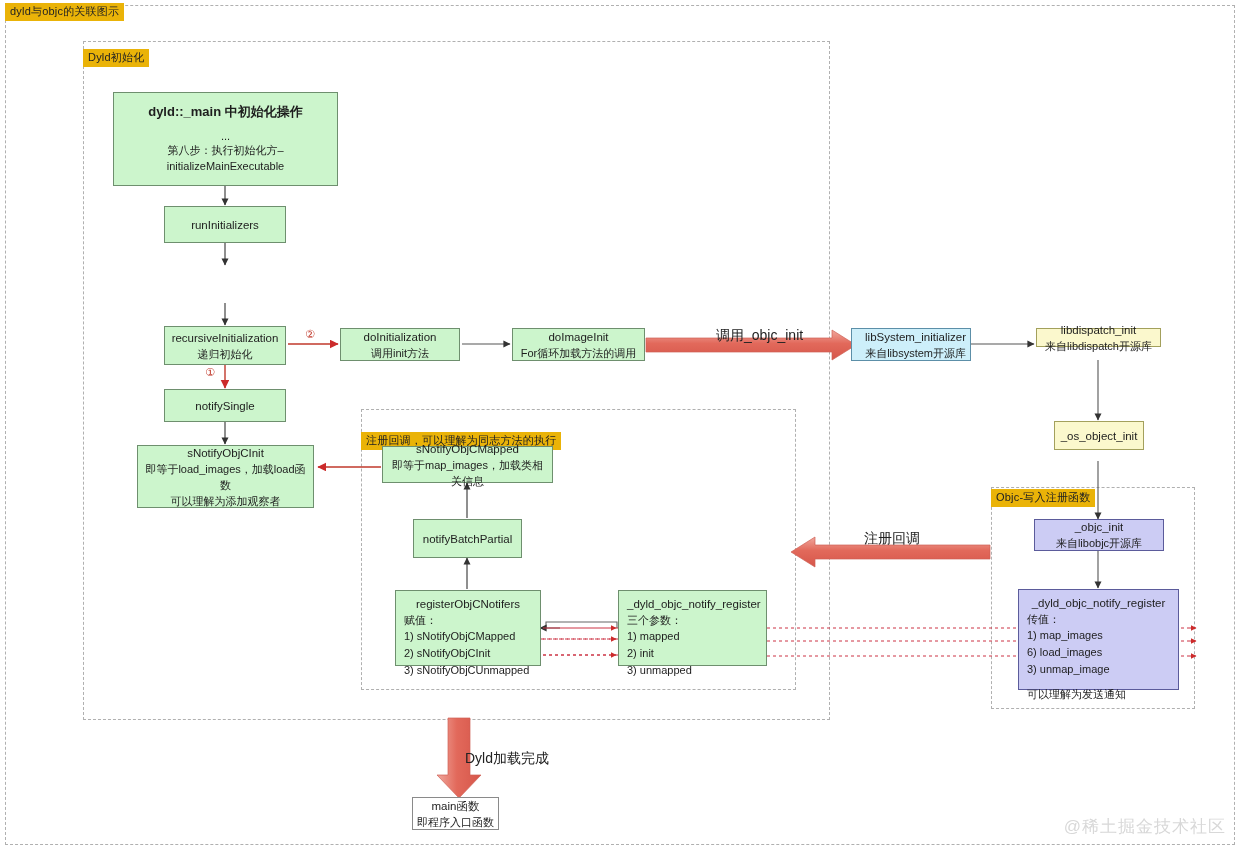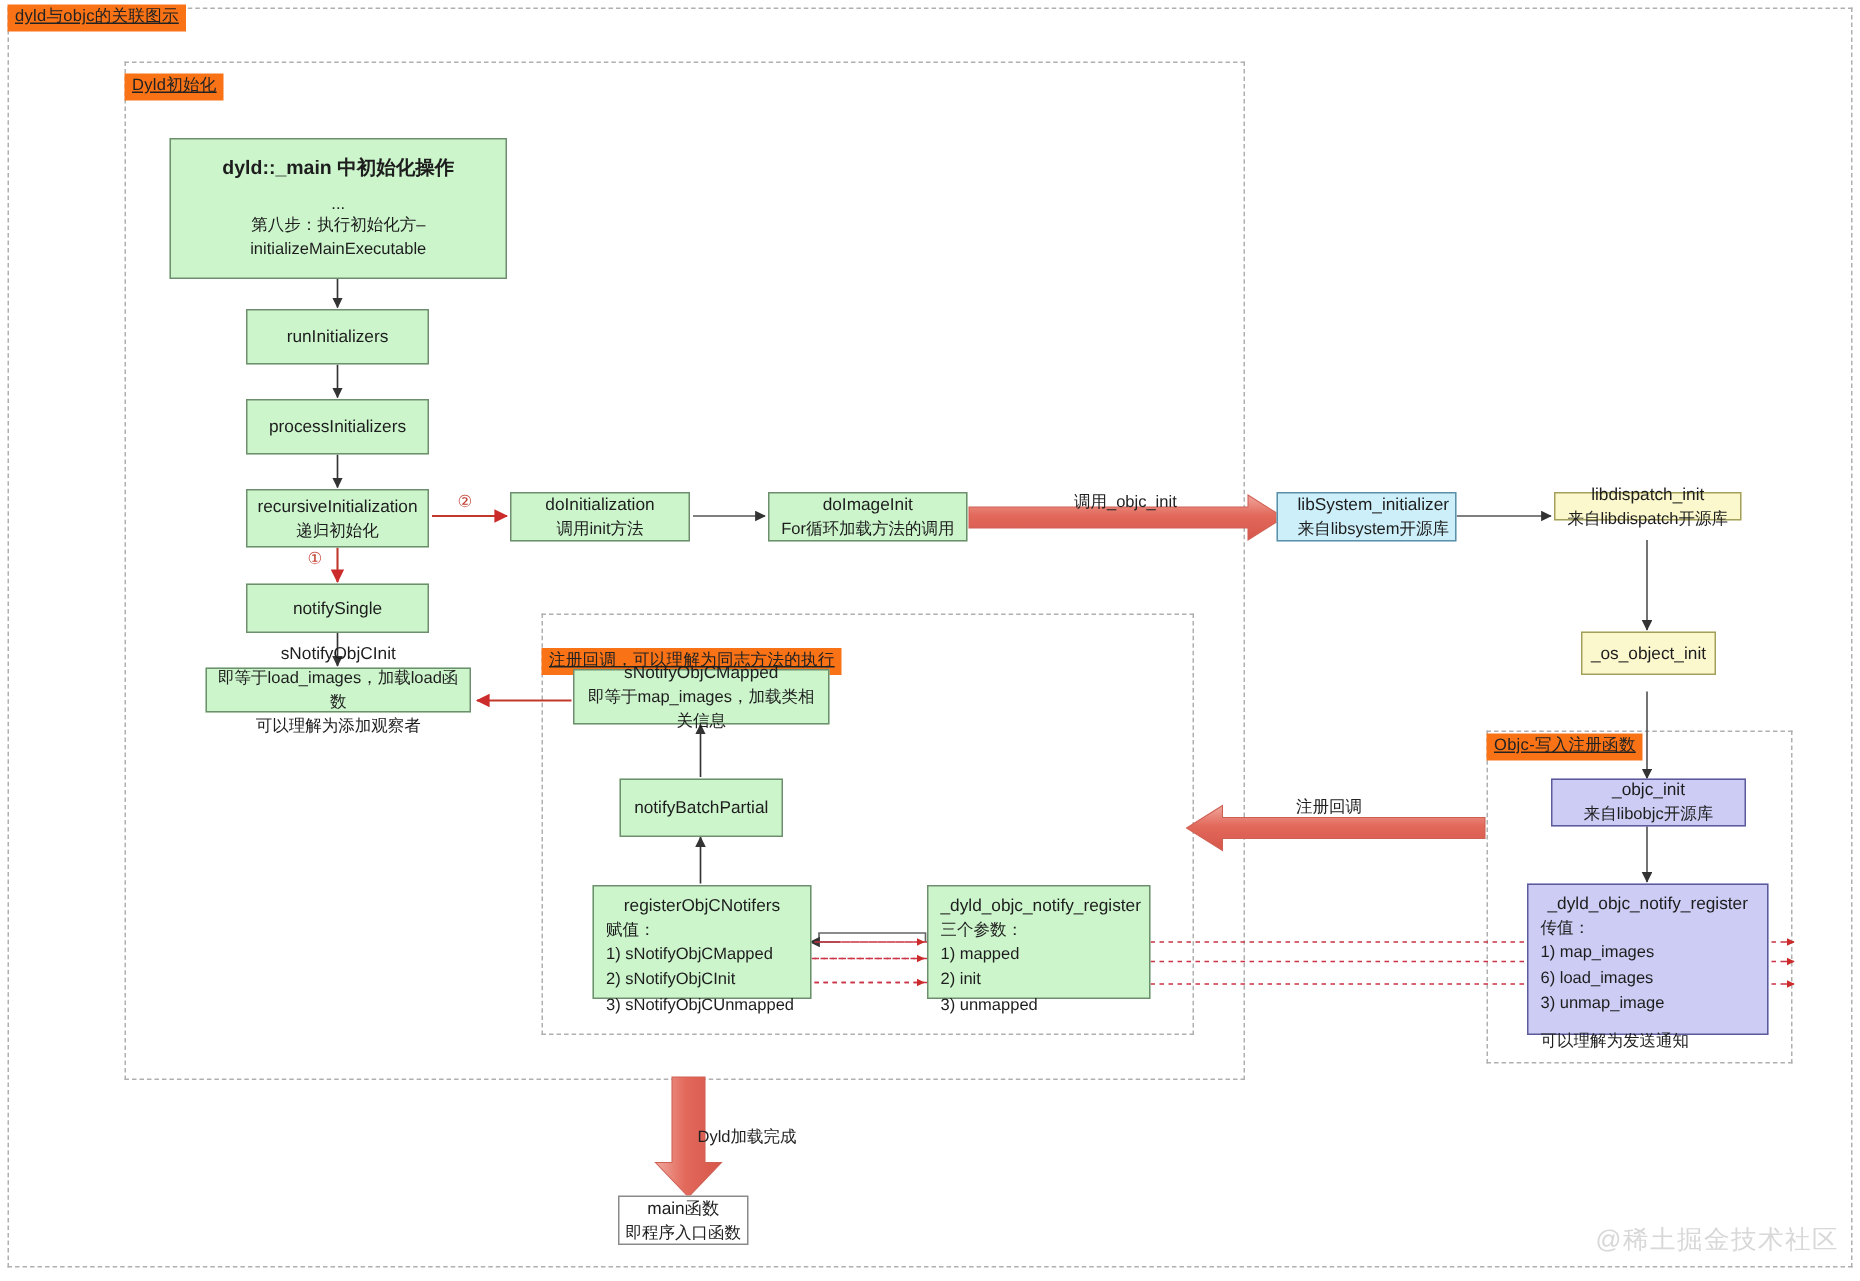--- a/index.html
+++ b/index.html
@@ -16,28 +16,27 @@
 
   
   .group{
     position:absolute;
     border:1px dashed #b0b0b0;
     background:transparent;
     box-sizing:border-box;
   }
   .group-label{
     position:absolute;
-    background:#f97316;
+    background:#eab308;
     color:#222;
     font-size:11px;
     line-height:15px;
     padding:1px 5px 2px 5px;
     white-space:nowrap;
     letter-spacing:0.2px;
-    text-decoration:underline;
   }
 
   
   .node{
     position:absolute;
     box-sizing:border-box;
     border:1px solid #6b6b6b;
     display:flex;
     flex-direction:column;
     align-items:center;
@@ -72,21 +71,21 @@
     font-size:11.5px;
     margin-bottom:1px;
   }
   .node.listnode .sub{font-size:11px;line-height:15px;}
   .node.listnode .li{font-size:11px;line-height:17px;white-space:nowrap;}
   .node.listnode .tail{font-size:11px;line-height:15px;margin-top:9px;}
 
   
   .elabel{
     position:absolute;
-    font-size:11px;
+    font-size:14px;
     color:#222;
     white-space:nowrap;
     background:transparent;
   }
   .circnum{
     position:absolute;
     font-size:11px;
     color:#c0392b;
     white-space:nowrap;
   }
@@ -207,34 +206,31 @@
   <div class="node green" style="left:113px;top:92px;width:225px;height:94px;">
     <div class="big-title">dyld::_main 中初始化操作</div>
     <div class="dots">...</div>
     <div class="t2">第八步：执行初始化方–initializeMainExecutable</div>
   </div>
 
   <div class="node green" style="left:164px;top:206px;width:122px;height:37px;">
     <div class="t1">runInitializers</div>
   </div>
 
-  <div class="node green" style="left:164px;top:266px;width:122px;height:37px;">
-    <div class="t1">processInitializers</div>
-  </div>
 
   <div class="node green" style="left:164px;top:326px;width:122px;height:39px;">
     <div class="t1">recursiveInitialization</div>
     <div class="t2">递归初始化</div>
   </div>
 
   <div class="node green" style="left:164px;top:389px;width:122px;height:33px;">
     <div class="t1">notifySingle</div>
   </div>
 
-  <div class="node green" style="left:137px;top:445px;width:177px;height:30px;">
+  <div class="node green" style="left:137px;top:445px;width:177px;height:63px;">
     <div class="t1">sNotifyObjCInit</div>
     <div class="t2">即等于load_images，加载load函数</div>
     <div class="t3">可以理解为添加观察者</div>
   </div>
 
   <div class="node green" style="left:340px;top:328px;width:120px;height:33px;">
     <div class="t1">doInitialization</div>
     <div class="t2">调用init方法</div>
   </div>
 

